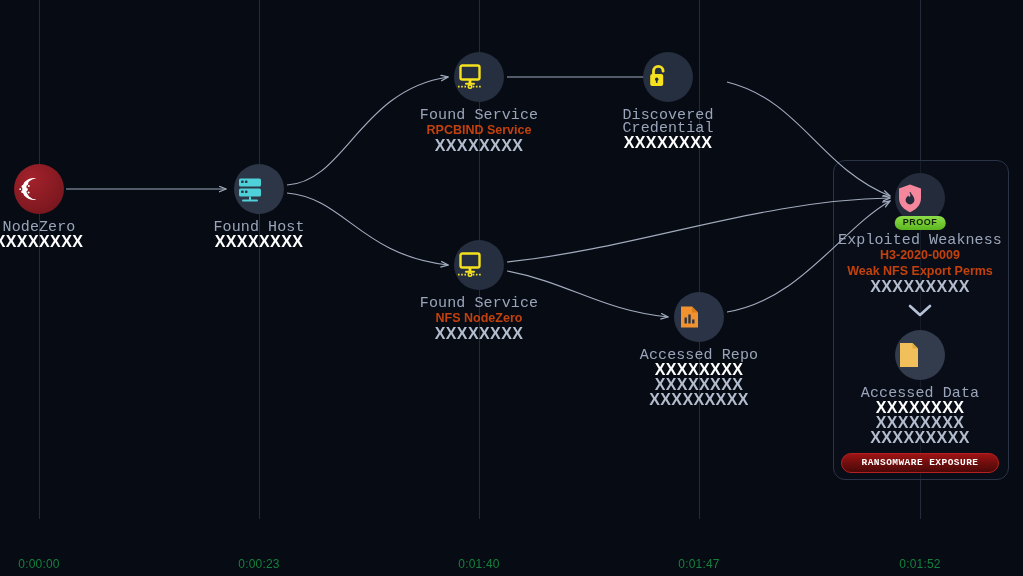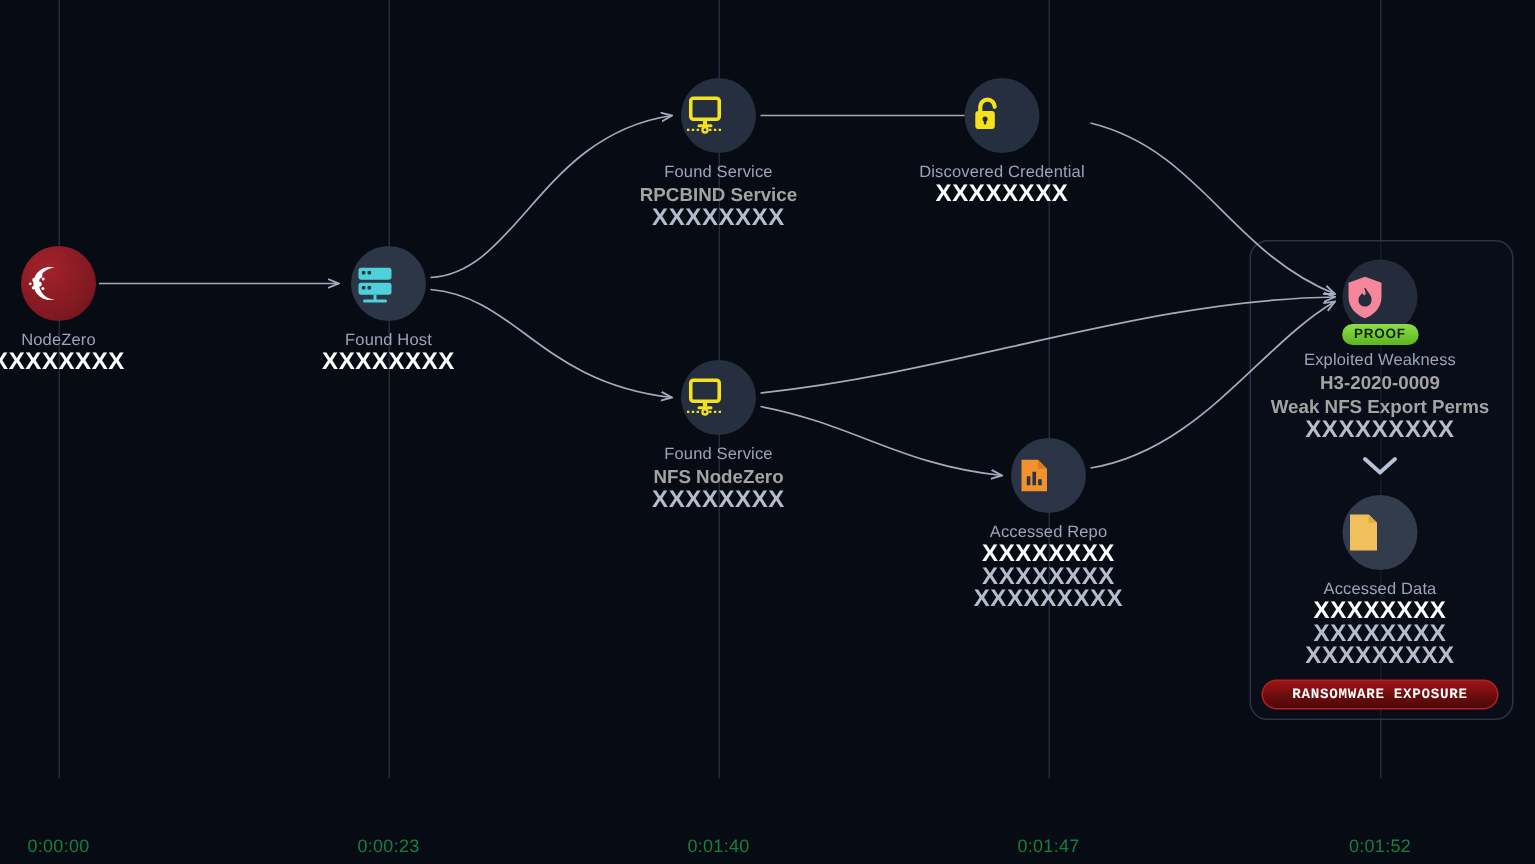--- a/index.html
+++ b/index.html
@@ -104,29 +104,30 @@
   }
   .node-circle.weakness {
     background: #242c3b;
   }
   .node-circle.data {
     background: #333c4d;
   }
 
   .node-label {
     margin-top: 7px;
-    font-size: 11px;
+    font-size: 15px;
     color: #9aa5ba;
     line-height: 13px;
     letter-spacing: 0.1px;
+    font-family: Liberation Mono, monospace;
   }
   .node-title {
     font-size: 12.5px;
     font-weight: bold;
-    color: #a3a3a3;
+    color: #c2410c;
     line-height: 15px;
     margin-top: 1px;
   }
   .node-redact {
     font-size: 16px;
     font-weight: bold;
     color: #ffffff;
     letter-spacing: 0.4px;
     line-height: 14px;
     margin-top: 1px;

